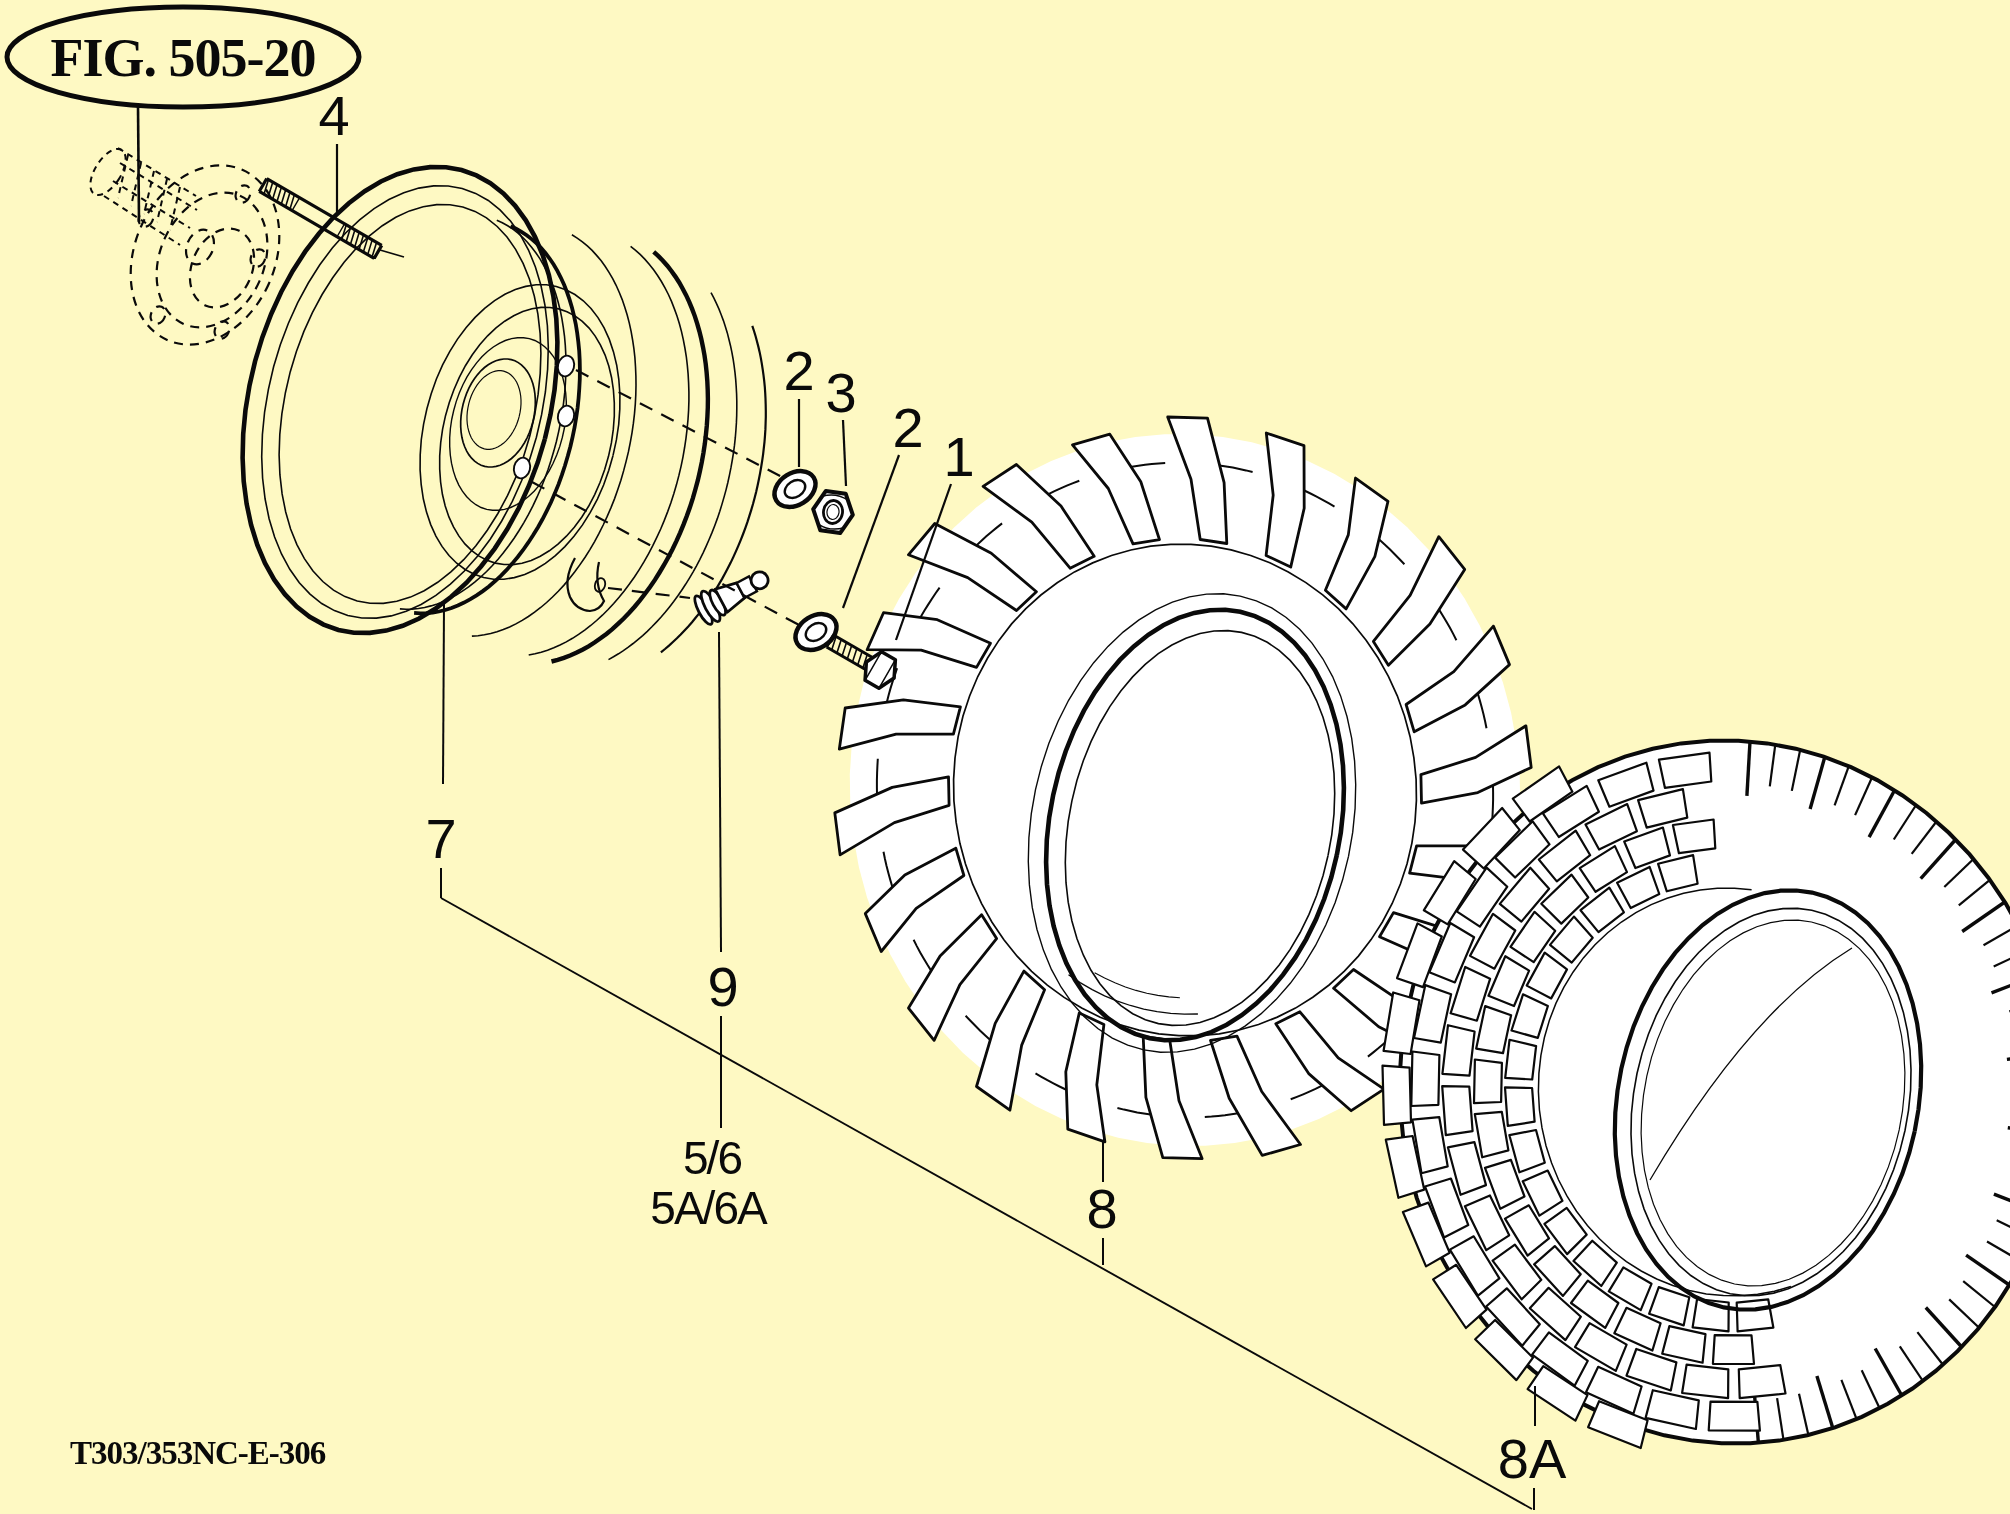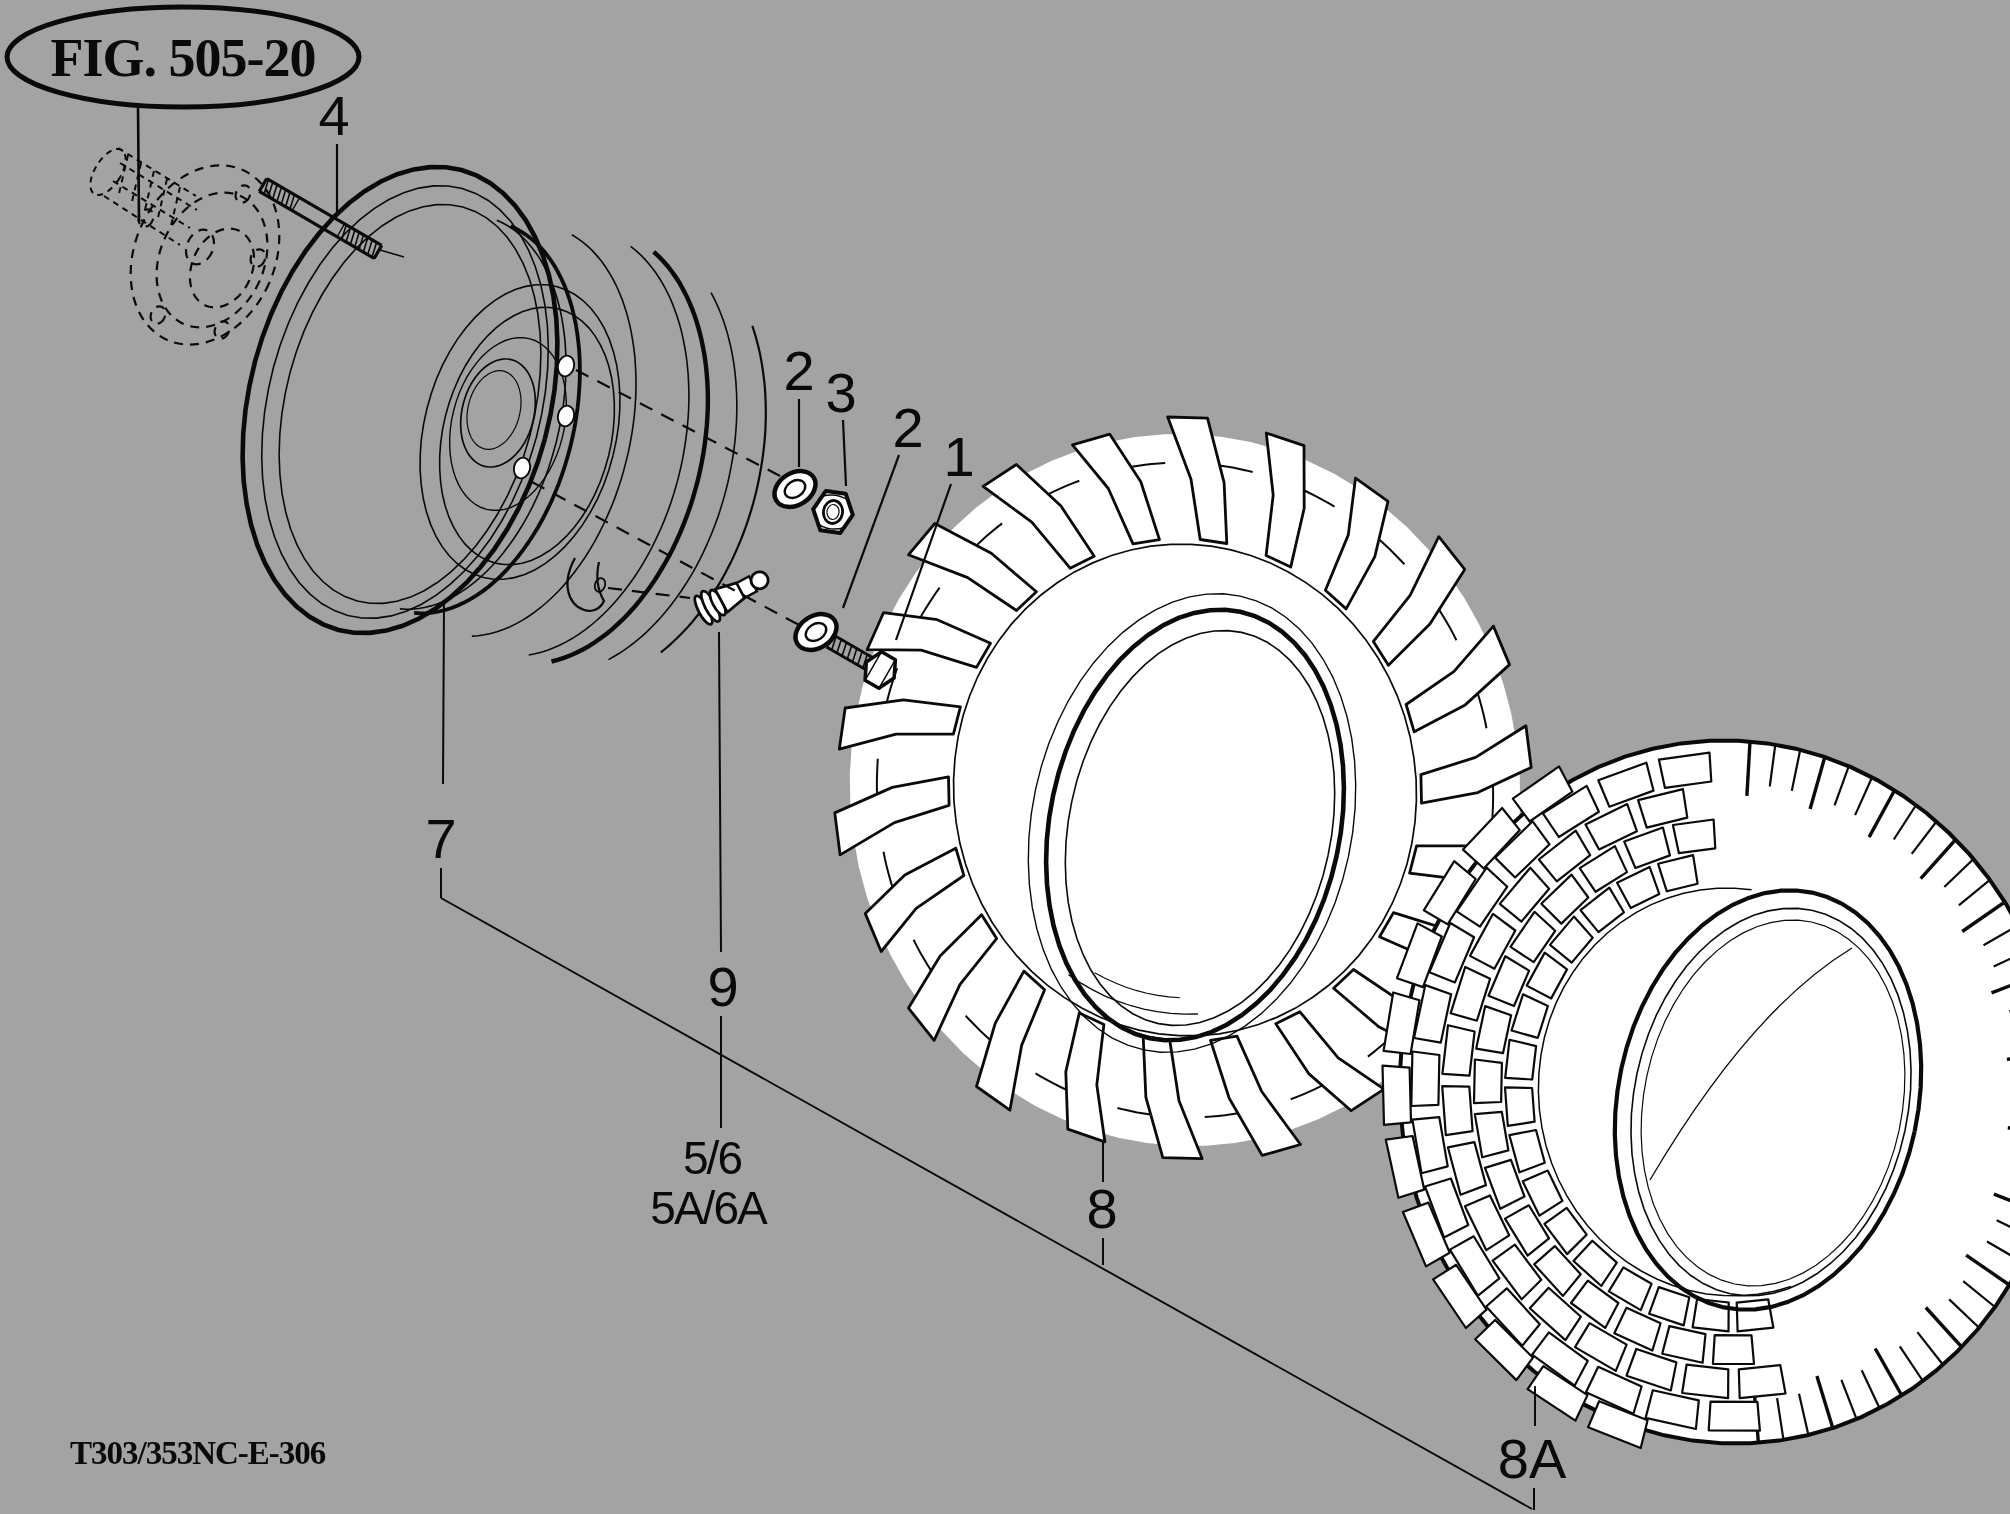--- a/index.html
+++ b/index.html
@@ -1,16 +1,16 @@
 <!DOCTYPE html>
 <html><head>
 <meta charset="utf-8">
 <style>
   html,body{margin:0;padding:0;background:#ffffff;}
-  .stage{width:2010px;height:1514px;position:relative;background:#a3a3a3;}
+  .stage{width:2010px;height:1514px;position:relative;background:#fef9c3;}
   svg{display:block;}
   .plabel{font-family:"Liberation Sans",sans-serif;font-size:56px;fill:#0a0a0a;}
   .plabel-sm{font-family:"Liberation Sans",sans-serif;font-size:46px;letter-spacing:-2px;fill:#0a0a0a;}
   .figtitle{font-family:"Liberation Serif",serif;font-weight:bold;font-size:54px;fill:#0a0a0a;letter-spacing:-1px;}
   .dwgcode{font-family:"Liberation Serif",serif;font-weight:bold;font-size:33px;fill:#0a0a0a;letter-spacing:-1px;}
   .ink{stroke:#0a0a0a;fill:none;}
 </style>
 </head>
 <body>
 

